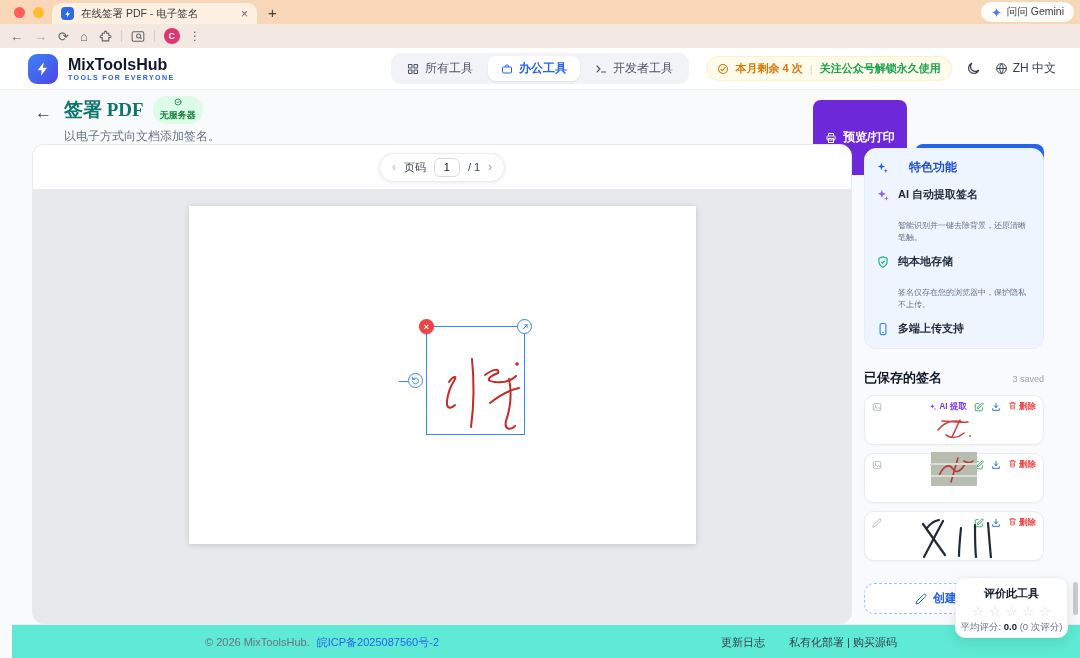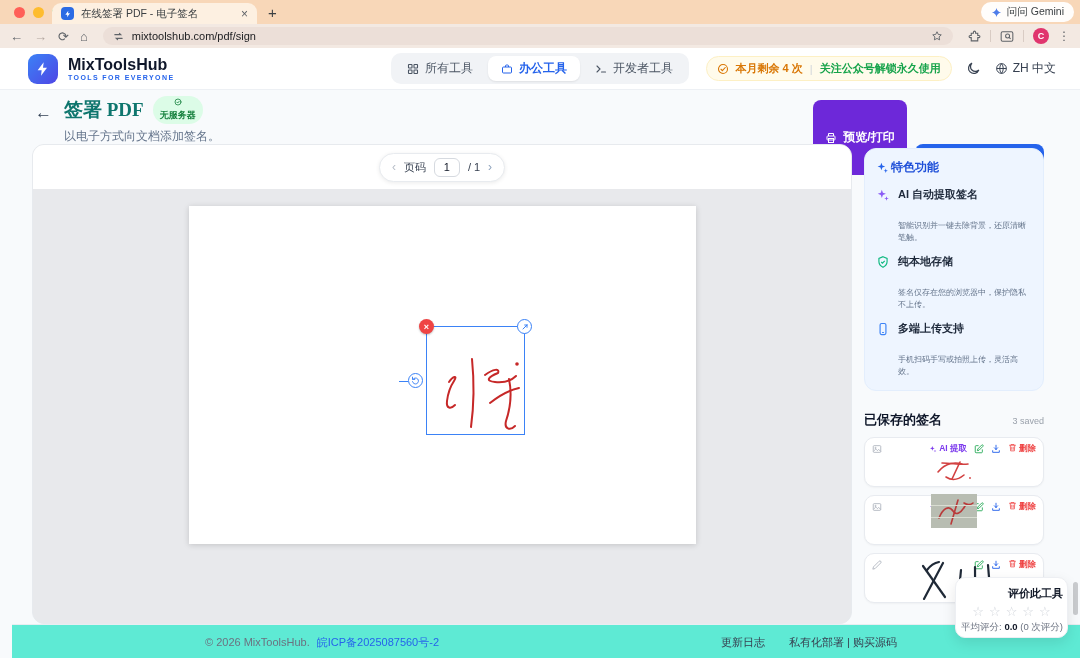--- a/index.html
+++ b/index.html
@@ -67,40 +67,40 @@
   .sig-box { position:absolute; left:237px; top:120px; width:99px; height:109px; border:1.5px solid #3b82f6; }
   .handle { position:absolute; width:15px; height:15px; border-radius:50%; display:flex; align-items:center; justify-content:center; }
   .handle-delete { left:-8px; top:-8px; background:#ef4444; color:#fff; font-size:9px; font-weight:700; box-shadow:0 1px 2px rgba(0,0,0,.25); }
   .handle-resize { right:-8px; top:-8px; background:#fff; border:1.5px solid #3b82f6; }
   .handle-rotate { left:-19px; top:50%; margin-top:-8px; background:#fff; border:1.5px solid #3b82f6; }
   .rotate-stem { position:absolute; left:-28px; top:50%; width:9px; height:1.5px; background:#3b82f6; }
 
   
   .sidebar { position:absolute; left:864px; top:148px; width:180px; }
   .features { background:#eef5ff; border:1px solid #e3eefd; border-radius:12px; padding:10px 11px 12px; }
-  .features-title { display:flex; align-items:center; gap:2px; font-size:12px; font-weight:700; color:#1d4ed8; }
+  .features-title { display:flex; align-items:center; gap:20px; font-size:12px; font-weight:700; color:#1d4ed8; }
   .feature { display:flex; gap:8px; margin-top:11px; }
   .feature-title { font-size:11px; font-weight:700; color:#1e293b; }
   .feature-desc { font-size:8px; color:#64748b; margin-top:18px; line-height:1.45; }
   .saved-hdr { display:flex; align-items:baseline; justify-content:space-between; margin-top:20px; }
   .saved-title { font-size:13px; font-weight:700; color:#0f172a; }
   .saved-count { font-size:9px; color:#9aa1ab; }
   .sig-card { position:relative; margin-top:8px; height:50px; background:#fff; border:1px solid #e8ebf0; border-radius:10px; box-shadow:0 1px 2px rgba(0,0,0,.04); }
   .sig-card:first-of-type { margin-top:11px; }
   .card-type { position:absolute; left:7px; top:6px; color:#a9b0ba; }
   .card-actions { position:absolute; right:7px; top:5px; display:flex; align-items:center; gap:7px; }
   .act-ai { display:flex; align-items:center; gap:2px; font-size:8.5px; font-weight:700; color:#7c3aed; }
   .act-del { display:flex; align-items:flex-start; gap:2px; font-size:8.5px; font-weight:700; color:#ef4444; }
   .card-art { position:absolute; left:50%; transform:translateX(-50%); bottom:2px; }
   .thumb { width:46px; height:34px; background:#b8bdb2; position:relative; overflow:hidden; }
   .thumb-line { position:absolute; left:0; width:100%; height:1.5px; background:#d9ddd2; }
   .create-btn { margin-top:22px; height:31px; background:#fff; border:1.5px dashed #9cc3fb; border-radius:10px; display:flex; align-items:center; justify-content:center; gap:6px; font-size:12px; font-weight:700; color:#2563eb; }
 
   
-  .rating-card { position:absolute; left:955px; top:577px; width:113px; height:61px; background:#fff; border:1px solid #edeff3; border-radius:10px; box-shadow:0 5px 14px rgba(0,0,0,.10); text-align:right; padding:8px 4px; z-index:6; }
+  .rating-card { position:absolute; left:955px; top:577px; width:113px; height:61px; background:#fff; border:1px solid #edeff3; border-radius:10px; box-shadow:0 5px 14px rgba(0,0,0,.10); text-align:center; padding:8px 4px; z-index:6; }
   .rating-title { font-size:11px; font-weight:700; color:#111827; }
   .stars { display:flex; justify-content:center; gap:5px; margin:4px 0 3px; }
   .star { font-size:13px; color:#d1d5db; line-height:1; }
   .rating-summary { font-size:9.5px; color:#6b7280; }
   .rating-summary b { color:#111827; }
 
   
   .footer { position:absolute; left:12px; top:624px; width:1080px; height:34px; background:#5eead4; border-top:1px solid #e9edf1; }
   .footer-left { position:absolute; left:193px; top:0; height:34px; display:flex; align-items:center; gap:7px; font-size:11px; }
   .copyright { color:#6b7280; }
@@ -134,29 +134,20 @@
       </svg>
     <span>问问 Gemini</span>
   </div>
 </div>
 
 <div class="toolbar">
   <span class="nav-glyph">←</span>
   <span class="nav-glyph dim">→</span>
   <span class="nav-glyph">⟳</span>
   <span class="nav-glyph">⌂</span>
-  <div class="omnibox">
-    <svg width="11" height="11" viewBox="0 0 24 24" fill="none" stroke="#5f6368" stroke-width="2.4" stroke-linecap="round">
-        <path d="M4 8h13l-3-3M20 16H7l3 3"></path>
-      </svg>
-    <span class="url-text">mixtoolshub.com/pdf/sign</span>
-    <svg width="12" height="12" viewBox="0 0 24 24" fill="none" stroke="#5f6368" stroke-width="1.8">
-        <path d="M12 3.5l2.6 5.4 5.9.8-4.3 4.1 1 5.9-5.2-2.8-5.2 2.8 1-5.9L3.5 9.7l5.9-.8z"></path>
-      </svg>
-  </div>
   <div class="tb-right">
     <svg width="13" height="13" viewBox="0 0 24 24" fill="none" stroke="#5f6368" stroke-width="2">
         <path d="M10 4a2 2 0 0 1 4 0v2h4v4h2a2 2 0 0 1 0 4h-2v6H6v-6H4a2 2 0 0 1 0-4h2V6h4z"></path>
       </svg>
     <span class="tb-sep"></span>
     <svg width="14" height="13" viewBox="0 0 24 22" fill="none" stroke="#5f6368" stroke-width="1.8">
         <rect x="2" y="3" width="20" height="16" rx="2.5"></rect>
         <circle cx="13" cy="10" r="3.4"></circle>
         <path d="M15.5 12.5l2.6 2.6"></path>
       </svg>
@@ -324,21 +315,20 @@
         <div class="feature-desc">签名仅存在您的浏览器中，保护隐私不上传。</div>
       </span>
     </div>
     <div class="feature">
       <svg width="14" height="14" viewBox="0 0 24 24" fill="none" stroke="#3b82f6" stroke-width="2" style="flex:0 0 auto;margin-top:1px">
           <rect x="7" y="2.5" width="10" height="19" rx="2.5"></rect>
           <path d="M10.5 18h3"></path>
         </svg>
       <span>
         <div class="feature-title">多端上传支持</div>
-        <div class="feature-desc">手机扫码手写或拍照上传，灵活高效。</div>
       </span>
     </div>
   </div>
 
   <div class="saved-hdr">
     <span class="saved-title">已保存的签名</span>
     <span class="saved-count">3 saved</span>
   </div>
 
   <div class="sig-card">

